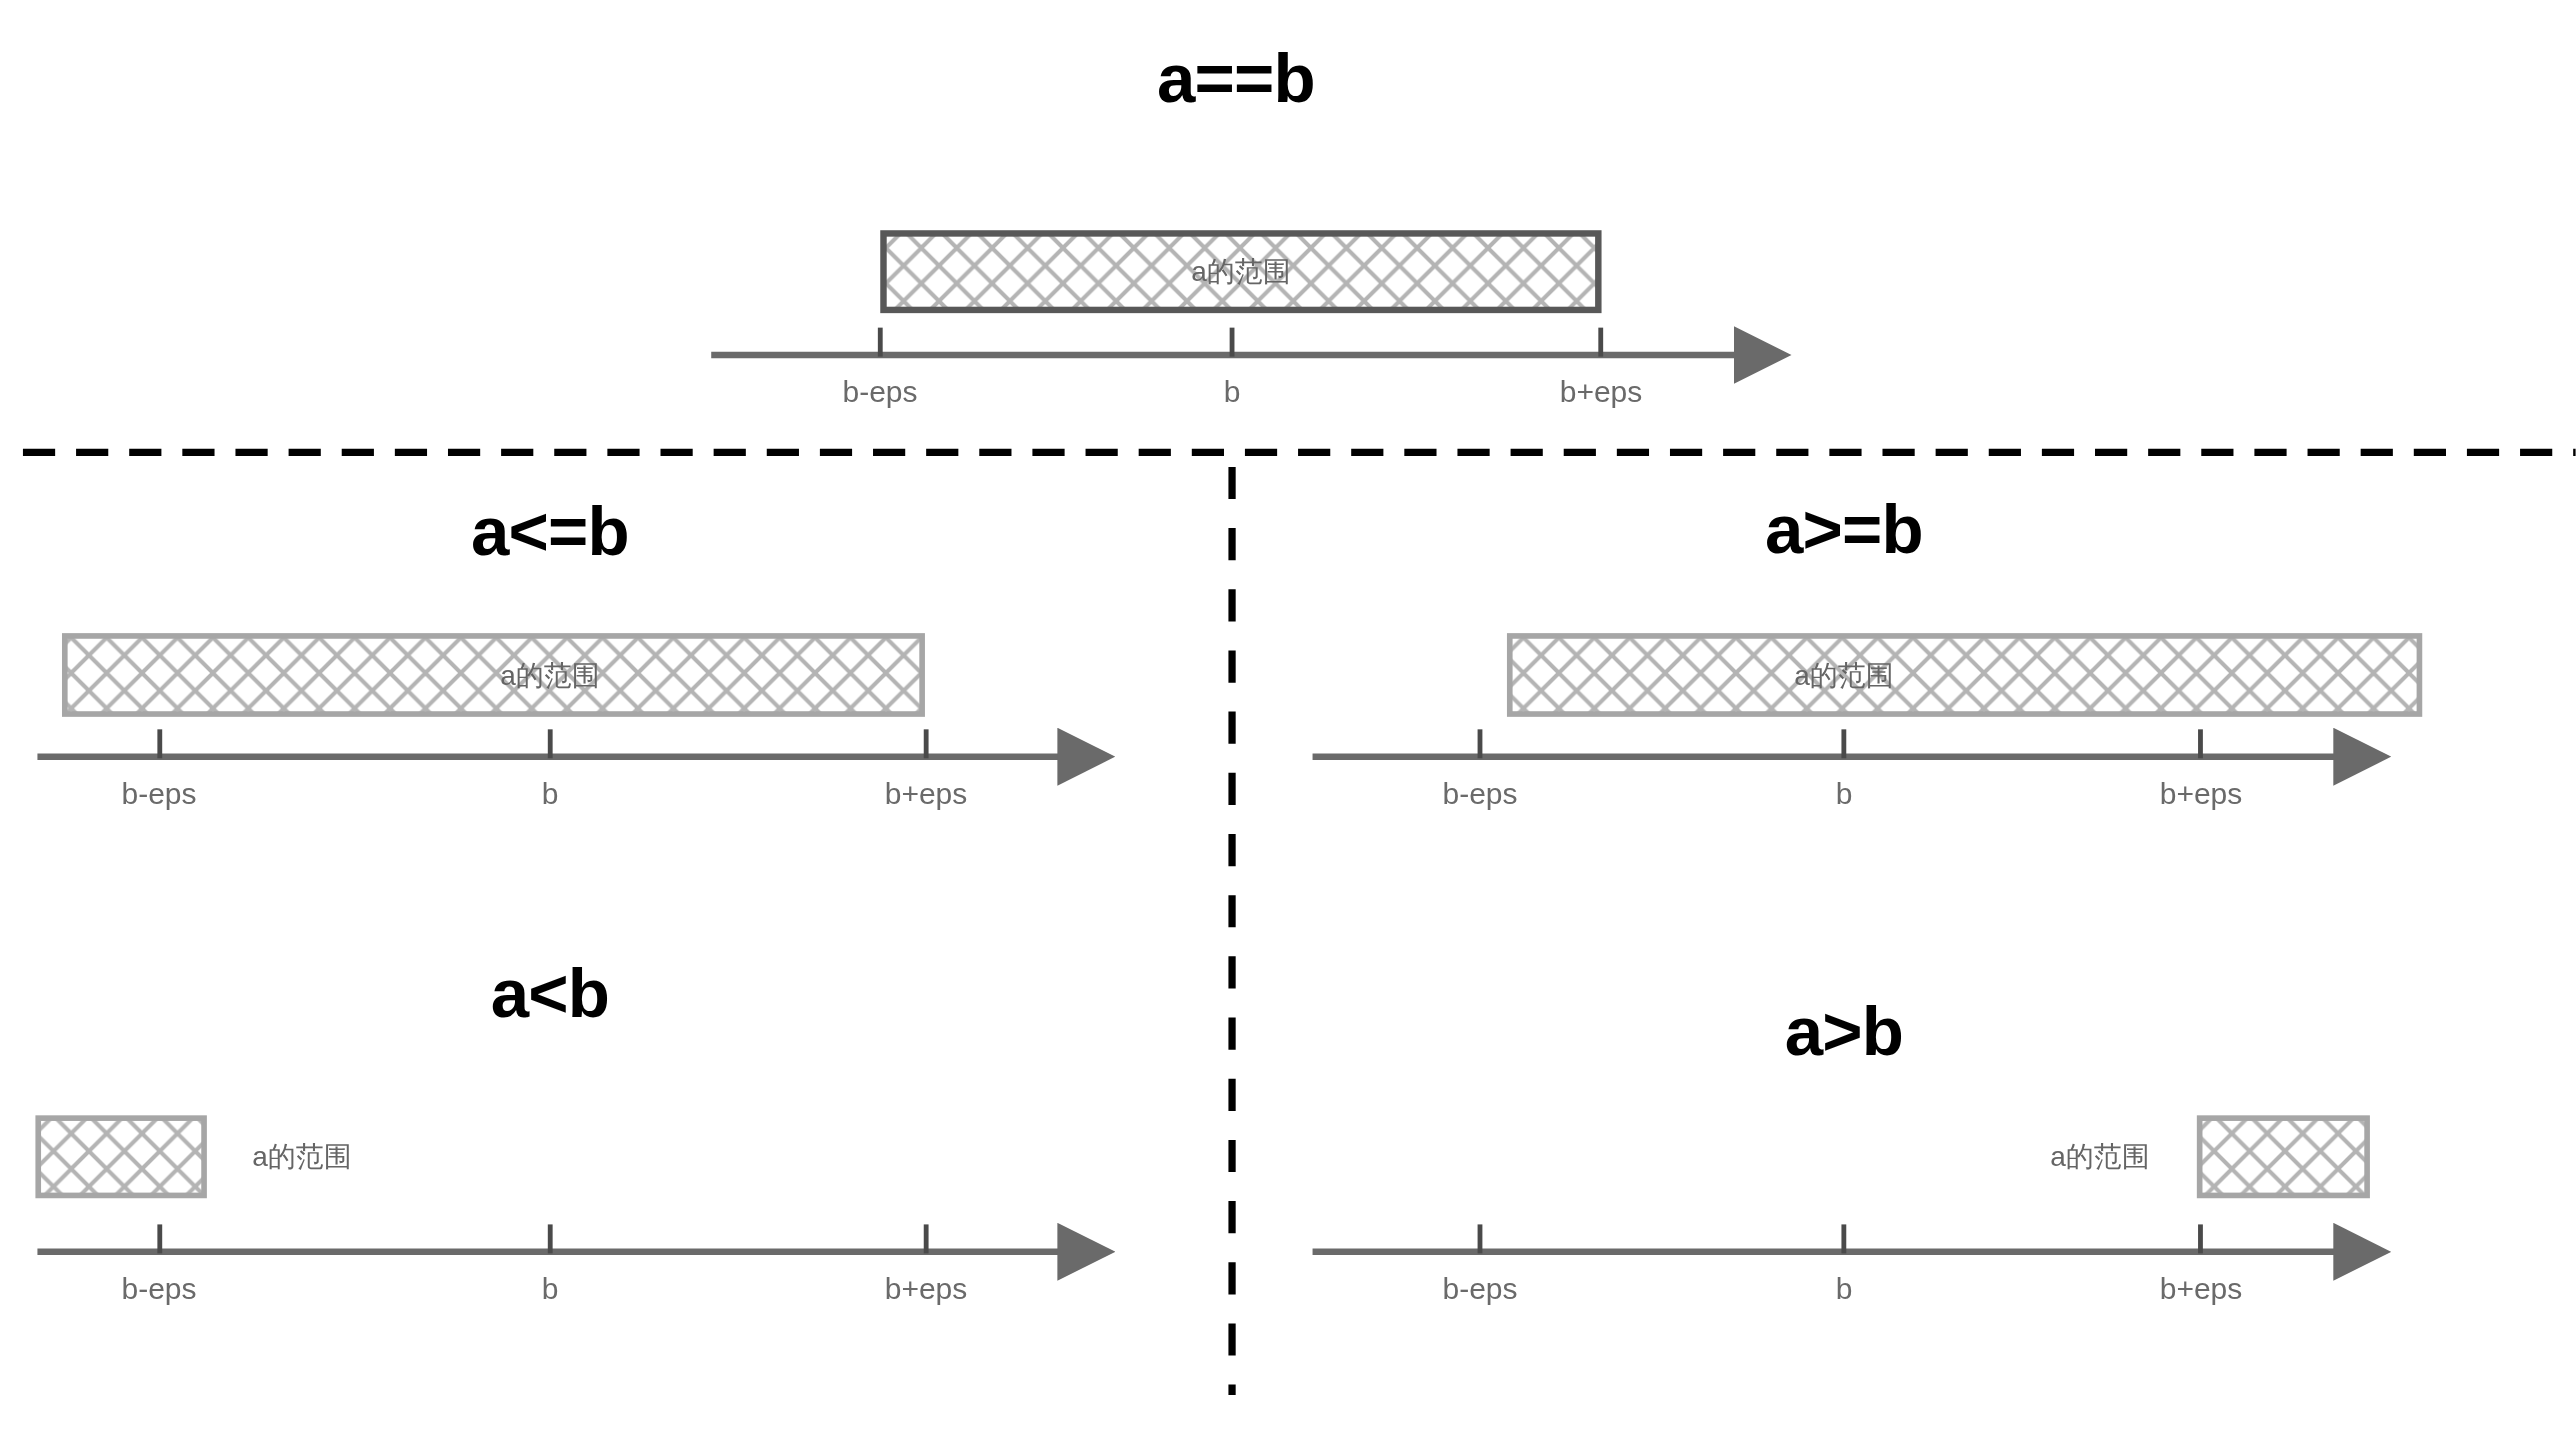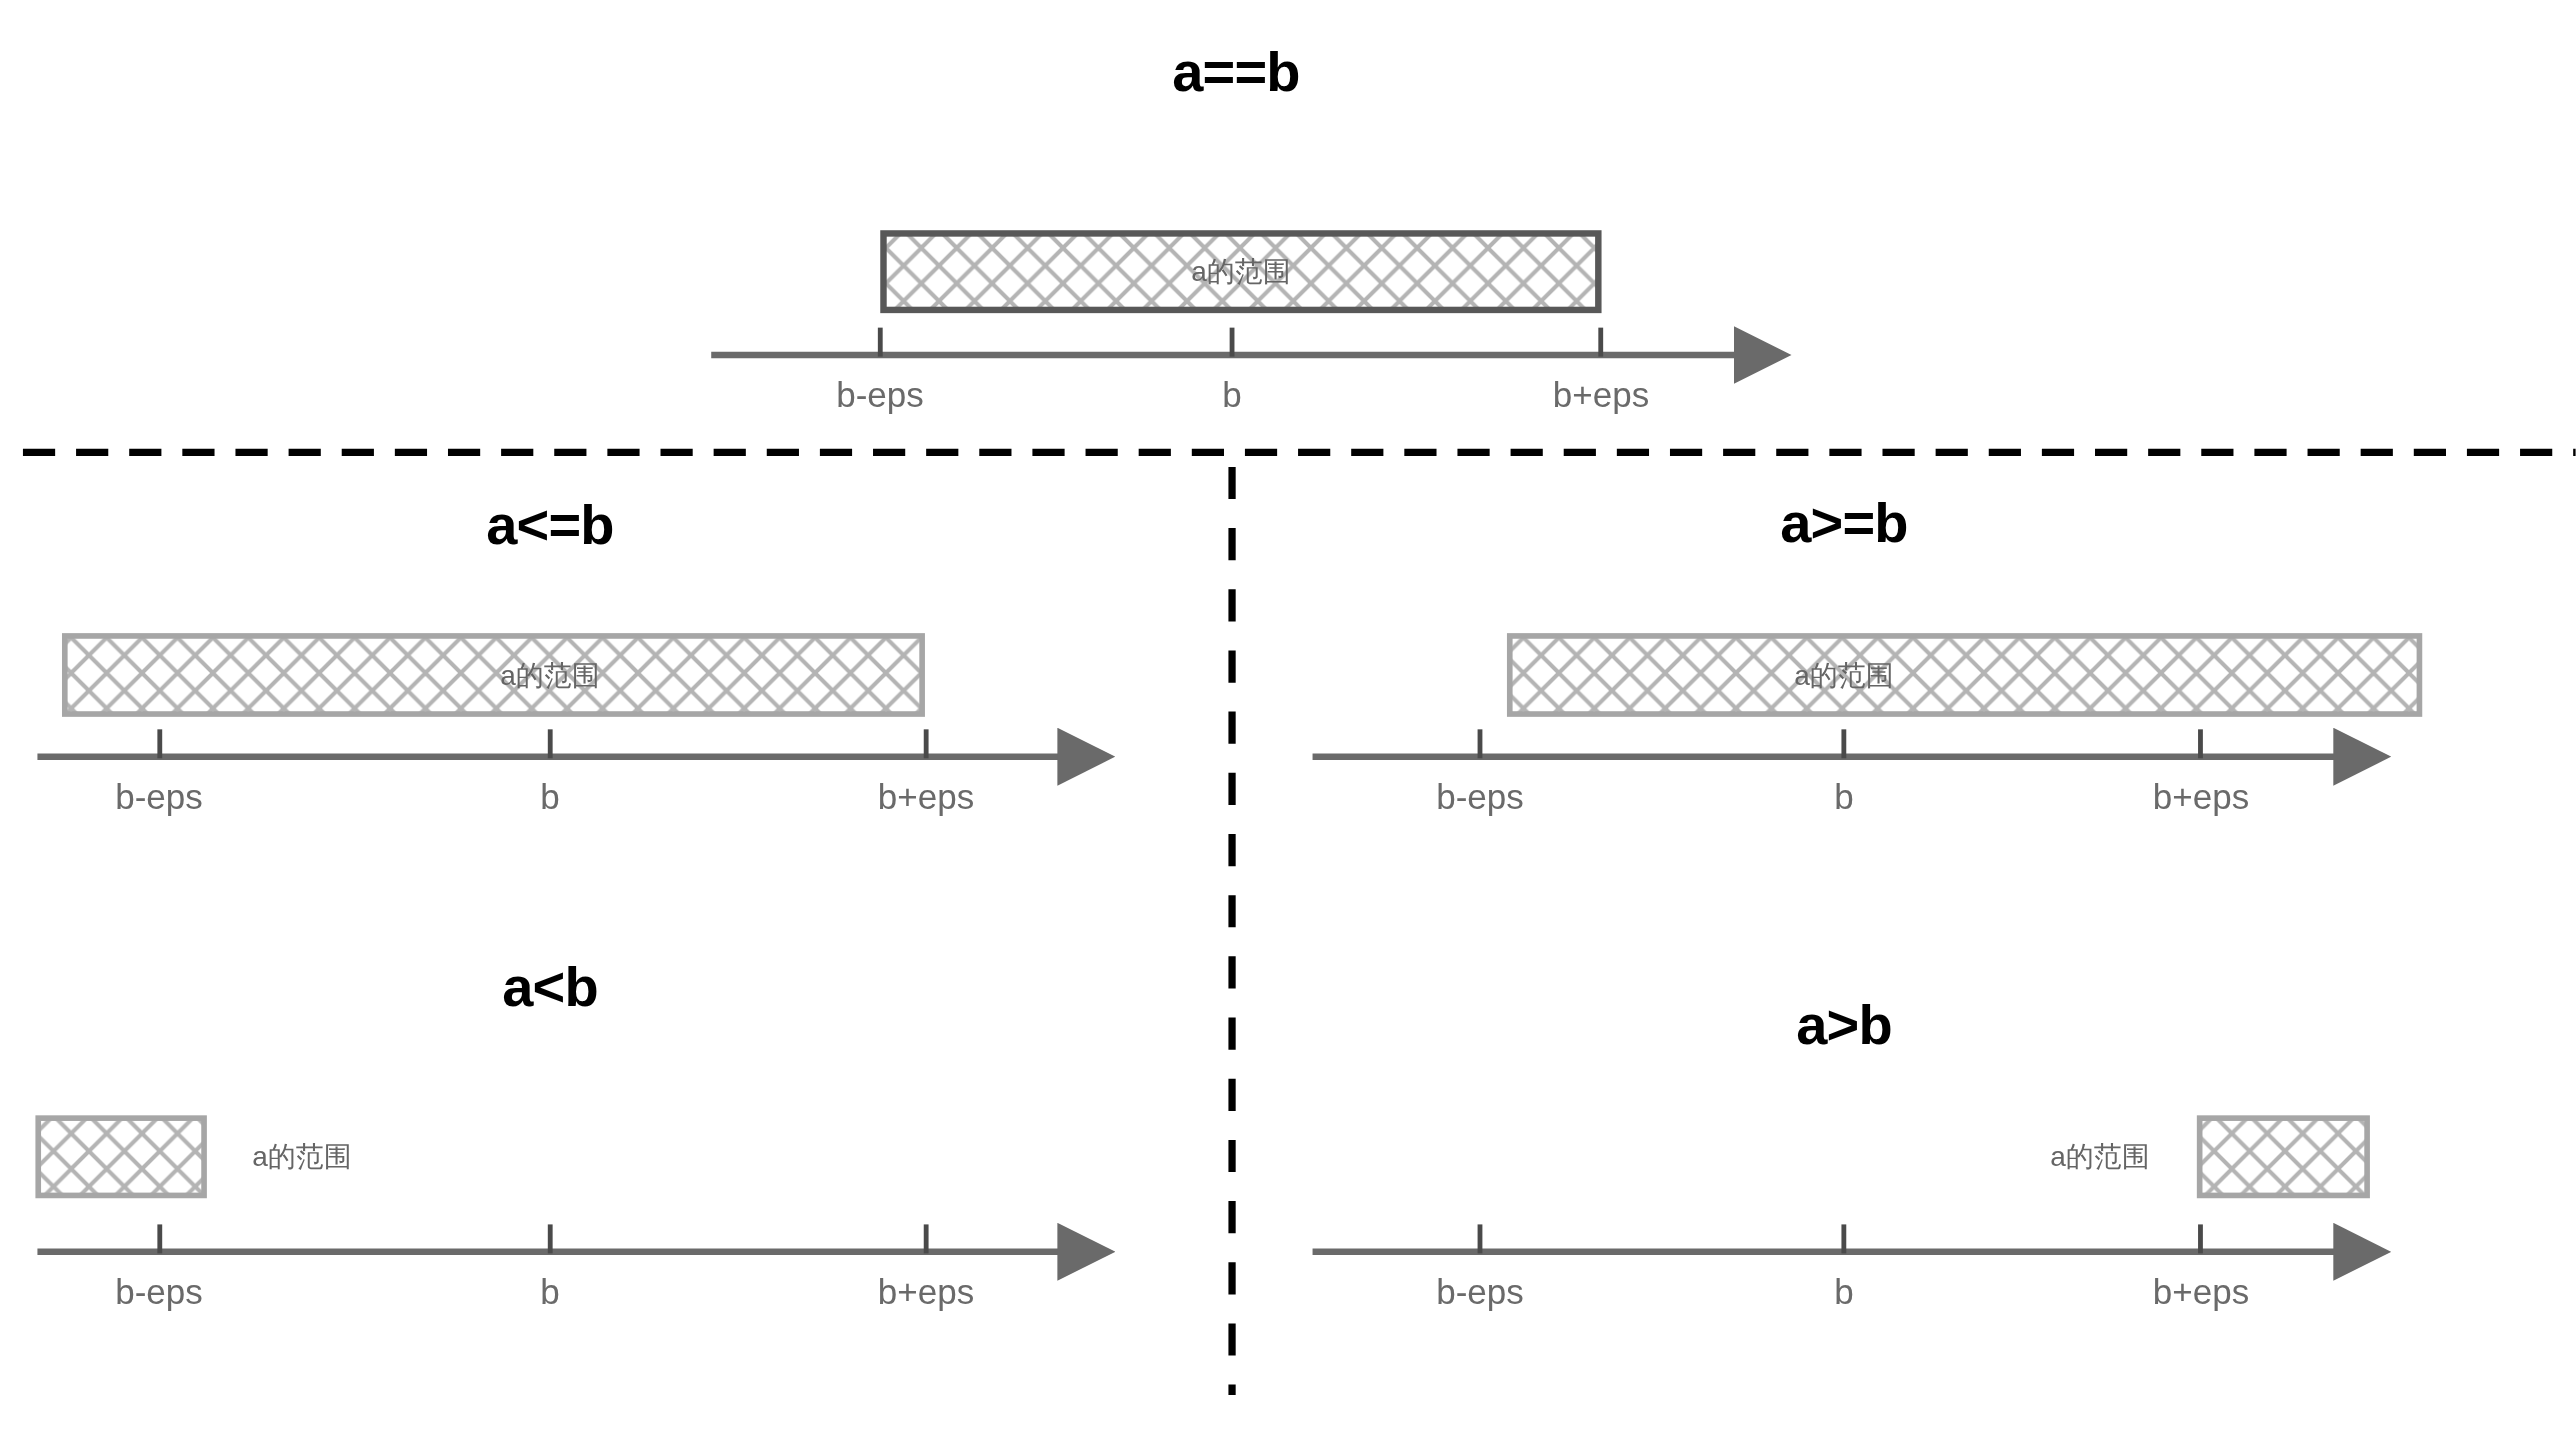--- a/index.html
+++ b/index.html
@@ -18,39 +18,39 @@
   svg.layer {
     position: absolute;
     left: 0;
     top: 0;
     width: 2576px;
     height: 1449px;
   }
   .panel-title {
     position: absolute;
     font-family: "Liberation Sans", "DejaVu Sans", sans-serif;
-    font-size: 56px;
+    font-size: 69px;
     font-weight: 700;
     color: #000000;
     white-space: nowrap;
     transform: translateX(-50%);
     letter-spacing: -0.8px;
   }
   .bar-label {
     position: absolute;
     font-family: "Liberation Sans", "DejaVu Sans", sans-serif;
     font-size: 28px;
     color: #656565;
     white-space: nowrap;
     transform: translate(-50%, -50%);
   }
   .tick-label {
     position: absolute;
     font-family: "Liberation Sans", "DejaVu Sans", sans-serif;
-    font-size: 35px;
+    font-size: 30px;
     color: #6a6a6a;
     white-space: nowrap;
     transform: translateX(-50%);
   }
 </style>
 </head>
 <body>
 
 <div id="stage">
   <svg class="layer" viewBox="0 0 3199 1800" xmlns="http://www.w3.org/2000/svg">

